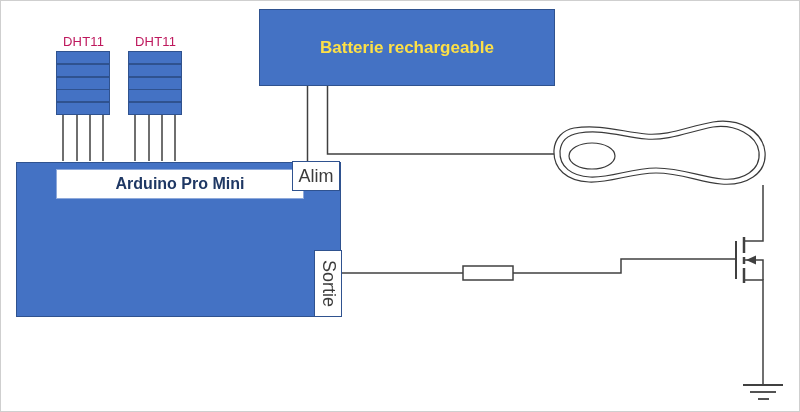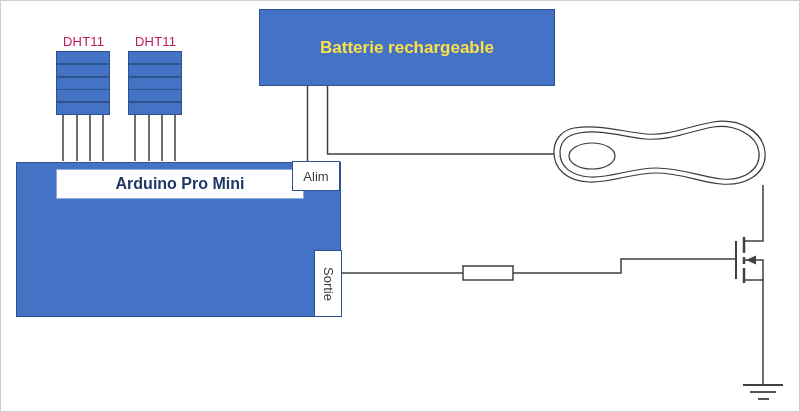--- a/index.html
+++ b/index.html
@@ -34,21 +34,21 @@
     display:flex;align-items:center;justify-content:center;
     color:#1F3864;font-weight:700;font-size:16px;margin-left:32px;
   }
   #arduino-desc{
     position:absolute;left:10px;top:48px;width:250px;
     color:#ffffff;font-size:13px;font-weight:600;line-height:19px;
     white-space:pre-line;
   }
   .port-box{
     position:absolute;background:#ffffff;border:1.5px solid #2F528F;
-    box-sizing:border-box;z-index:2;color:#3b3b3b;font-size:13px;
+    box-sizing:border-box;z-index:2;color:#3b3b3b;font-size:18px;
     display:flex;align-items:center;justify-content:center;
   }
   #alim{left:291px;top:160px;width:48px;height:30px;}
   #sortie{left:313px;top:249px;width:28px;height:67px;}
   #sortie .vtext{writing-mode:vertical-rl;}
 </style>
 </head>
 <body>
 
 <div id="stage">

